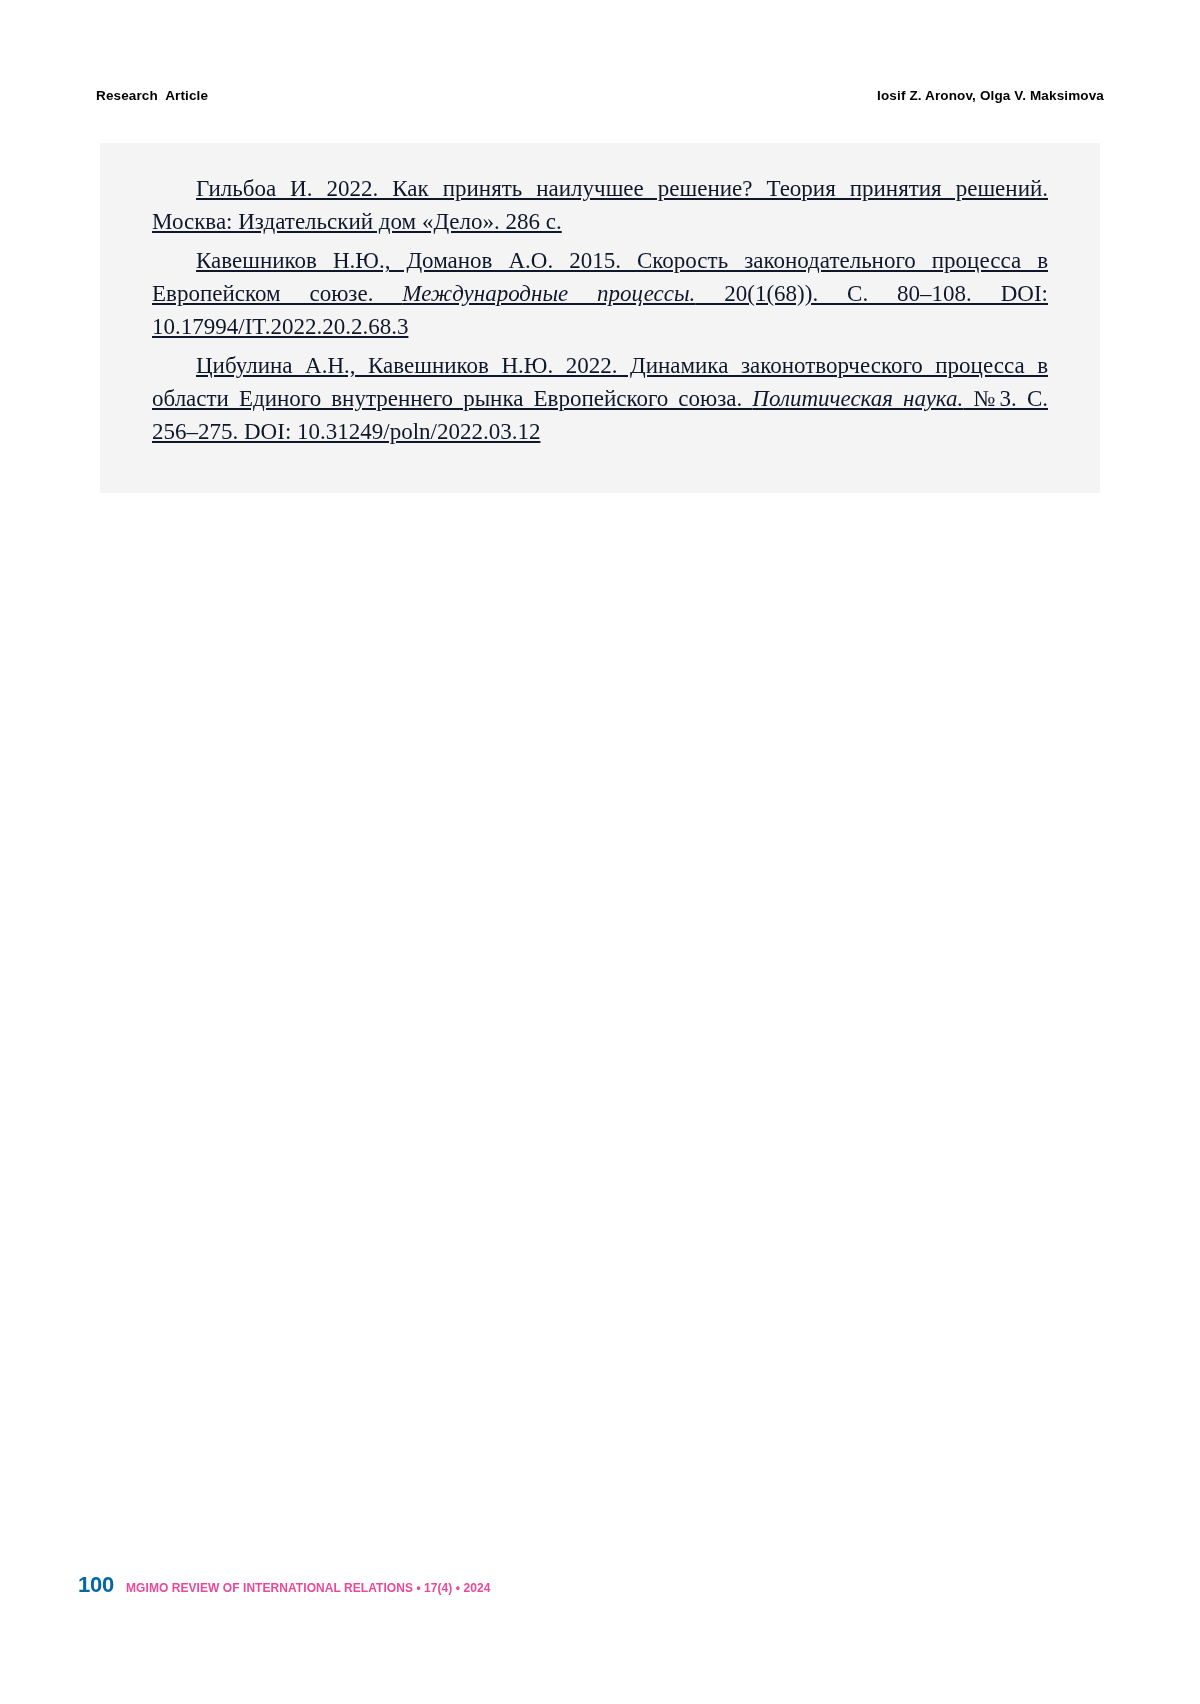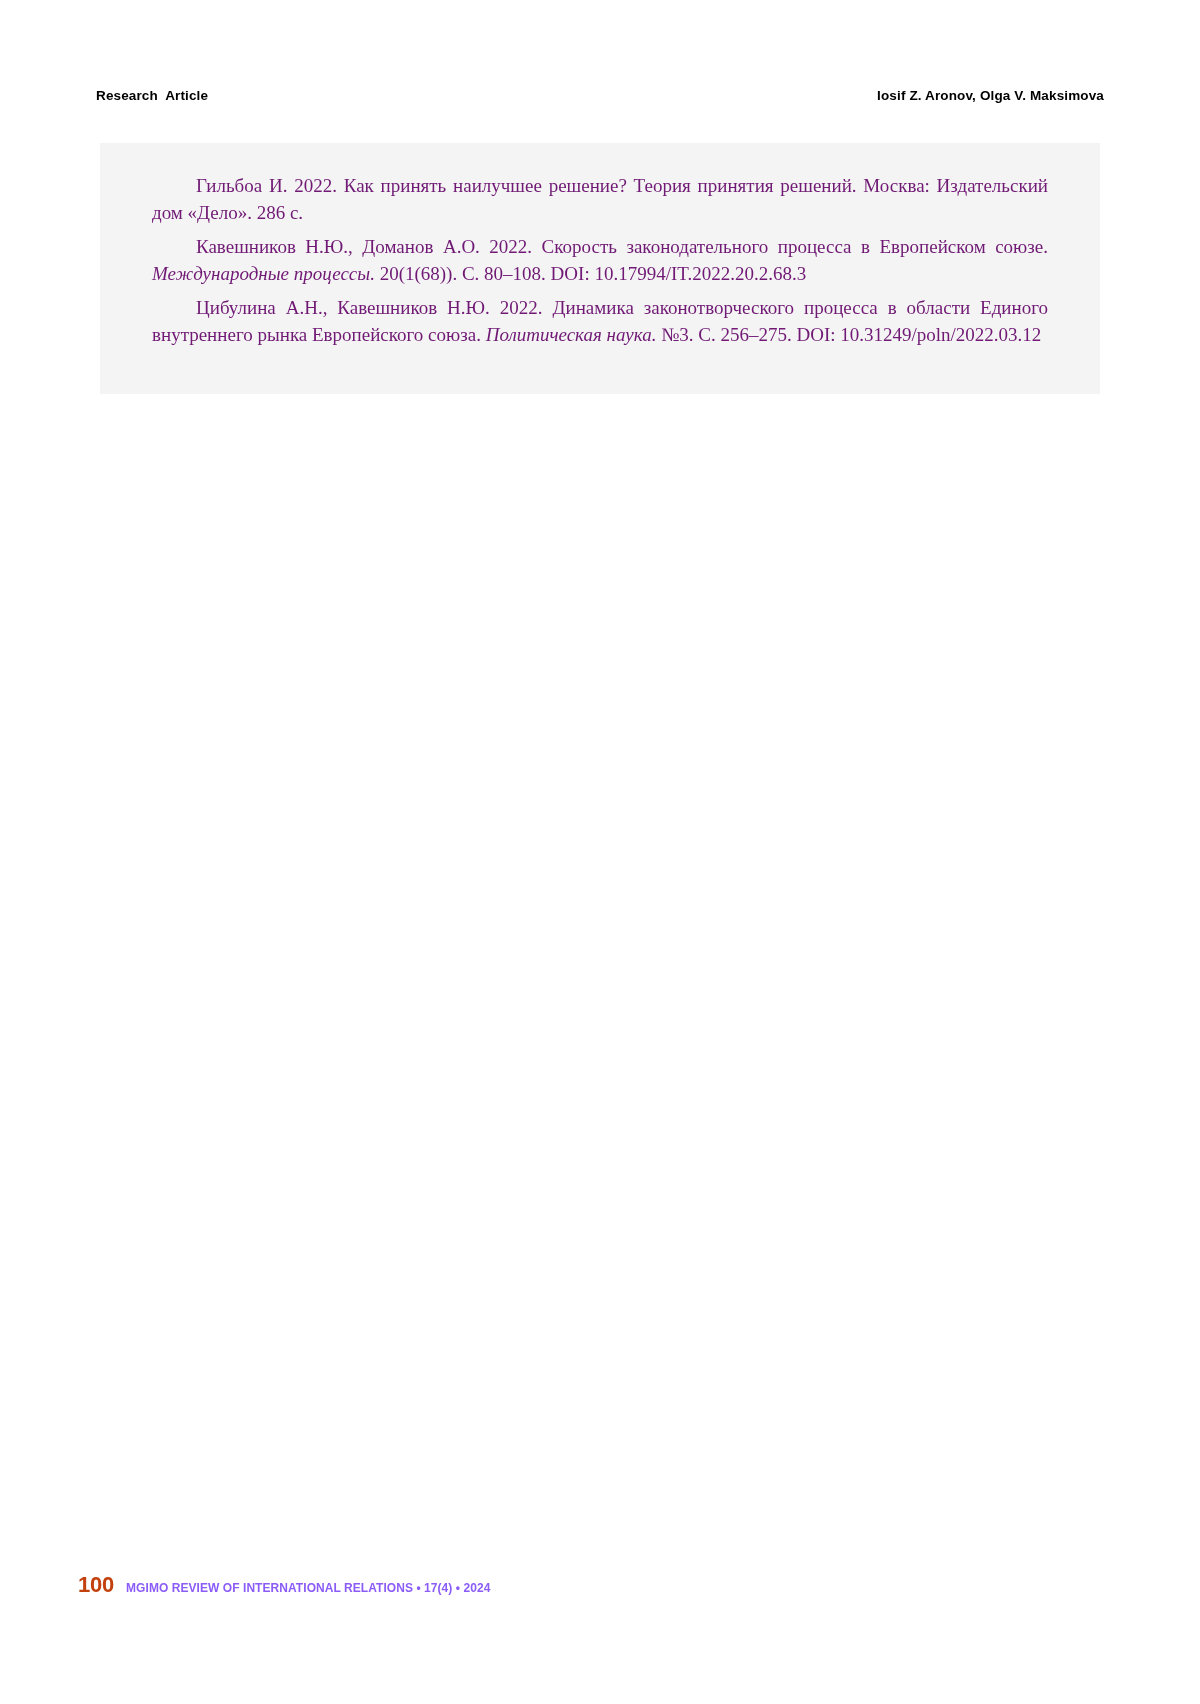--- a/index.html
+++ b/index.html
@@ -43,68 +43,69 @@
     position: absolute;
     top: 143px;
     left: 100px;
     width: 1000px;
     background: #f4f4f4;
     padding: 30px 52px 40px 52px;
     box-sizing: border-box;
   }
   .ref {
     font-family: "Liberation Serif", serif;
-    font-size: 19px;
+    font-size: 23px;
     line-height: 1.42;
     text-align: justify;
     text-indent: 44px;
     margin: 0 0 7px 0;
-    color: #701a75;
+    color: #0f172a;
     hyphens: manual;
+    text-decoration: underline;
   }
   .ref:last-child { margin-bottom: 5px; }
   .ref i { font-style: italic; }
 
   
   .footer {
     position: absolute;
     left: 78px;
     bottom: 106px;
     display: flex;
     align-items: baseline;
     gap: 12px;
   }
   .folio {
     font-family: "Liberation Sans", sans-serif;
     font-size: 22px;
     font-weight: 700;
-    color: #c2410c;
+    color: #0369a1;
     letter-spacing: -0.01em;
   }
   .journal-line {
     font-family: "Liberation Sans", sans-serif;
     font-size: 12px;
     font-weight: 700;
-    color: #8b5cf6;
+    color: #ec4899;
     letter-spacing: 0.005em;
   }
 </style>
 </head>
 <body>
 
 <div class="page">
 
   <div class="running-head">
     <span class="left">Research  Article</span>
     <span class="right">Iosif Z. Aronov, Olga V. Maksimova</span>
   </div>
 
   <div class="refs-block" id="refs-container">
       <p class="ref" id="ref-gilboa"><span>Гильбоа И. 2022. Как принять наилучшее решение? Теория принятия решений. Москва: Издательский дом «Дело». 286 с.</span></p>
-      <p class="ref" id="ref-kaveshnikov-domanov-2022"><span>Кавешников Н.Ю., Доманов А.О. 2022. Скорость законодательного процесса в Европейском союзе. </span><i>Международные процессы.</i><span> 20(1(68)). С. 80–108. DOI: 10.17994/IT.2022.20.2.68.3</span></p>
+      <p class="ref" id="ref-kaveshnikov-domanov-2022"><span>Кавешников Н.Ю., Доманов А.О. 2015. Скорость законодательного процесса в Европейском союзе. </span><i>Международные процессы.</i><span> 20(1(68)). С. 80–108. DOI: 10.17994/IT.2022.20.2.68.3</span></p>
       <p class="ref" id="ref-tsibulina-kaveshnikov-2022"><span>Цибулина А.Н., Кавешников Н.Ю. 2022. Динамика законотворческого процесса в области Единого внутреннего рынка Европейского союза. </span><i>Политическая наука.</i><span> №3. С. 256–275. DOI: 10.31249/poln/2022.03.12</span></p>
     </div>
 
   <div class="footer">
     <span class="folio">100</span>
     <span class="journal-line">MGIMO REVIEW OF INTERNATIONAL RELATIONS • 17(4) • 2024</span>
   </div>
 
 </div>
 

